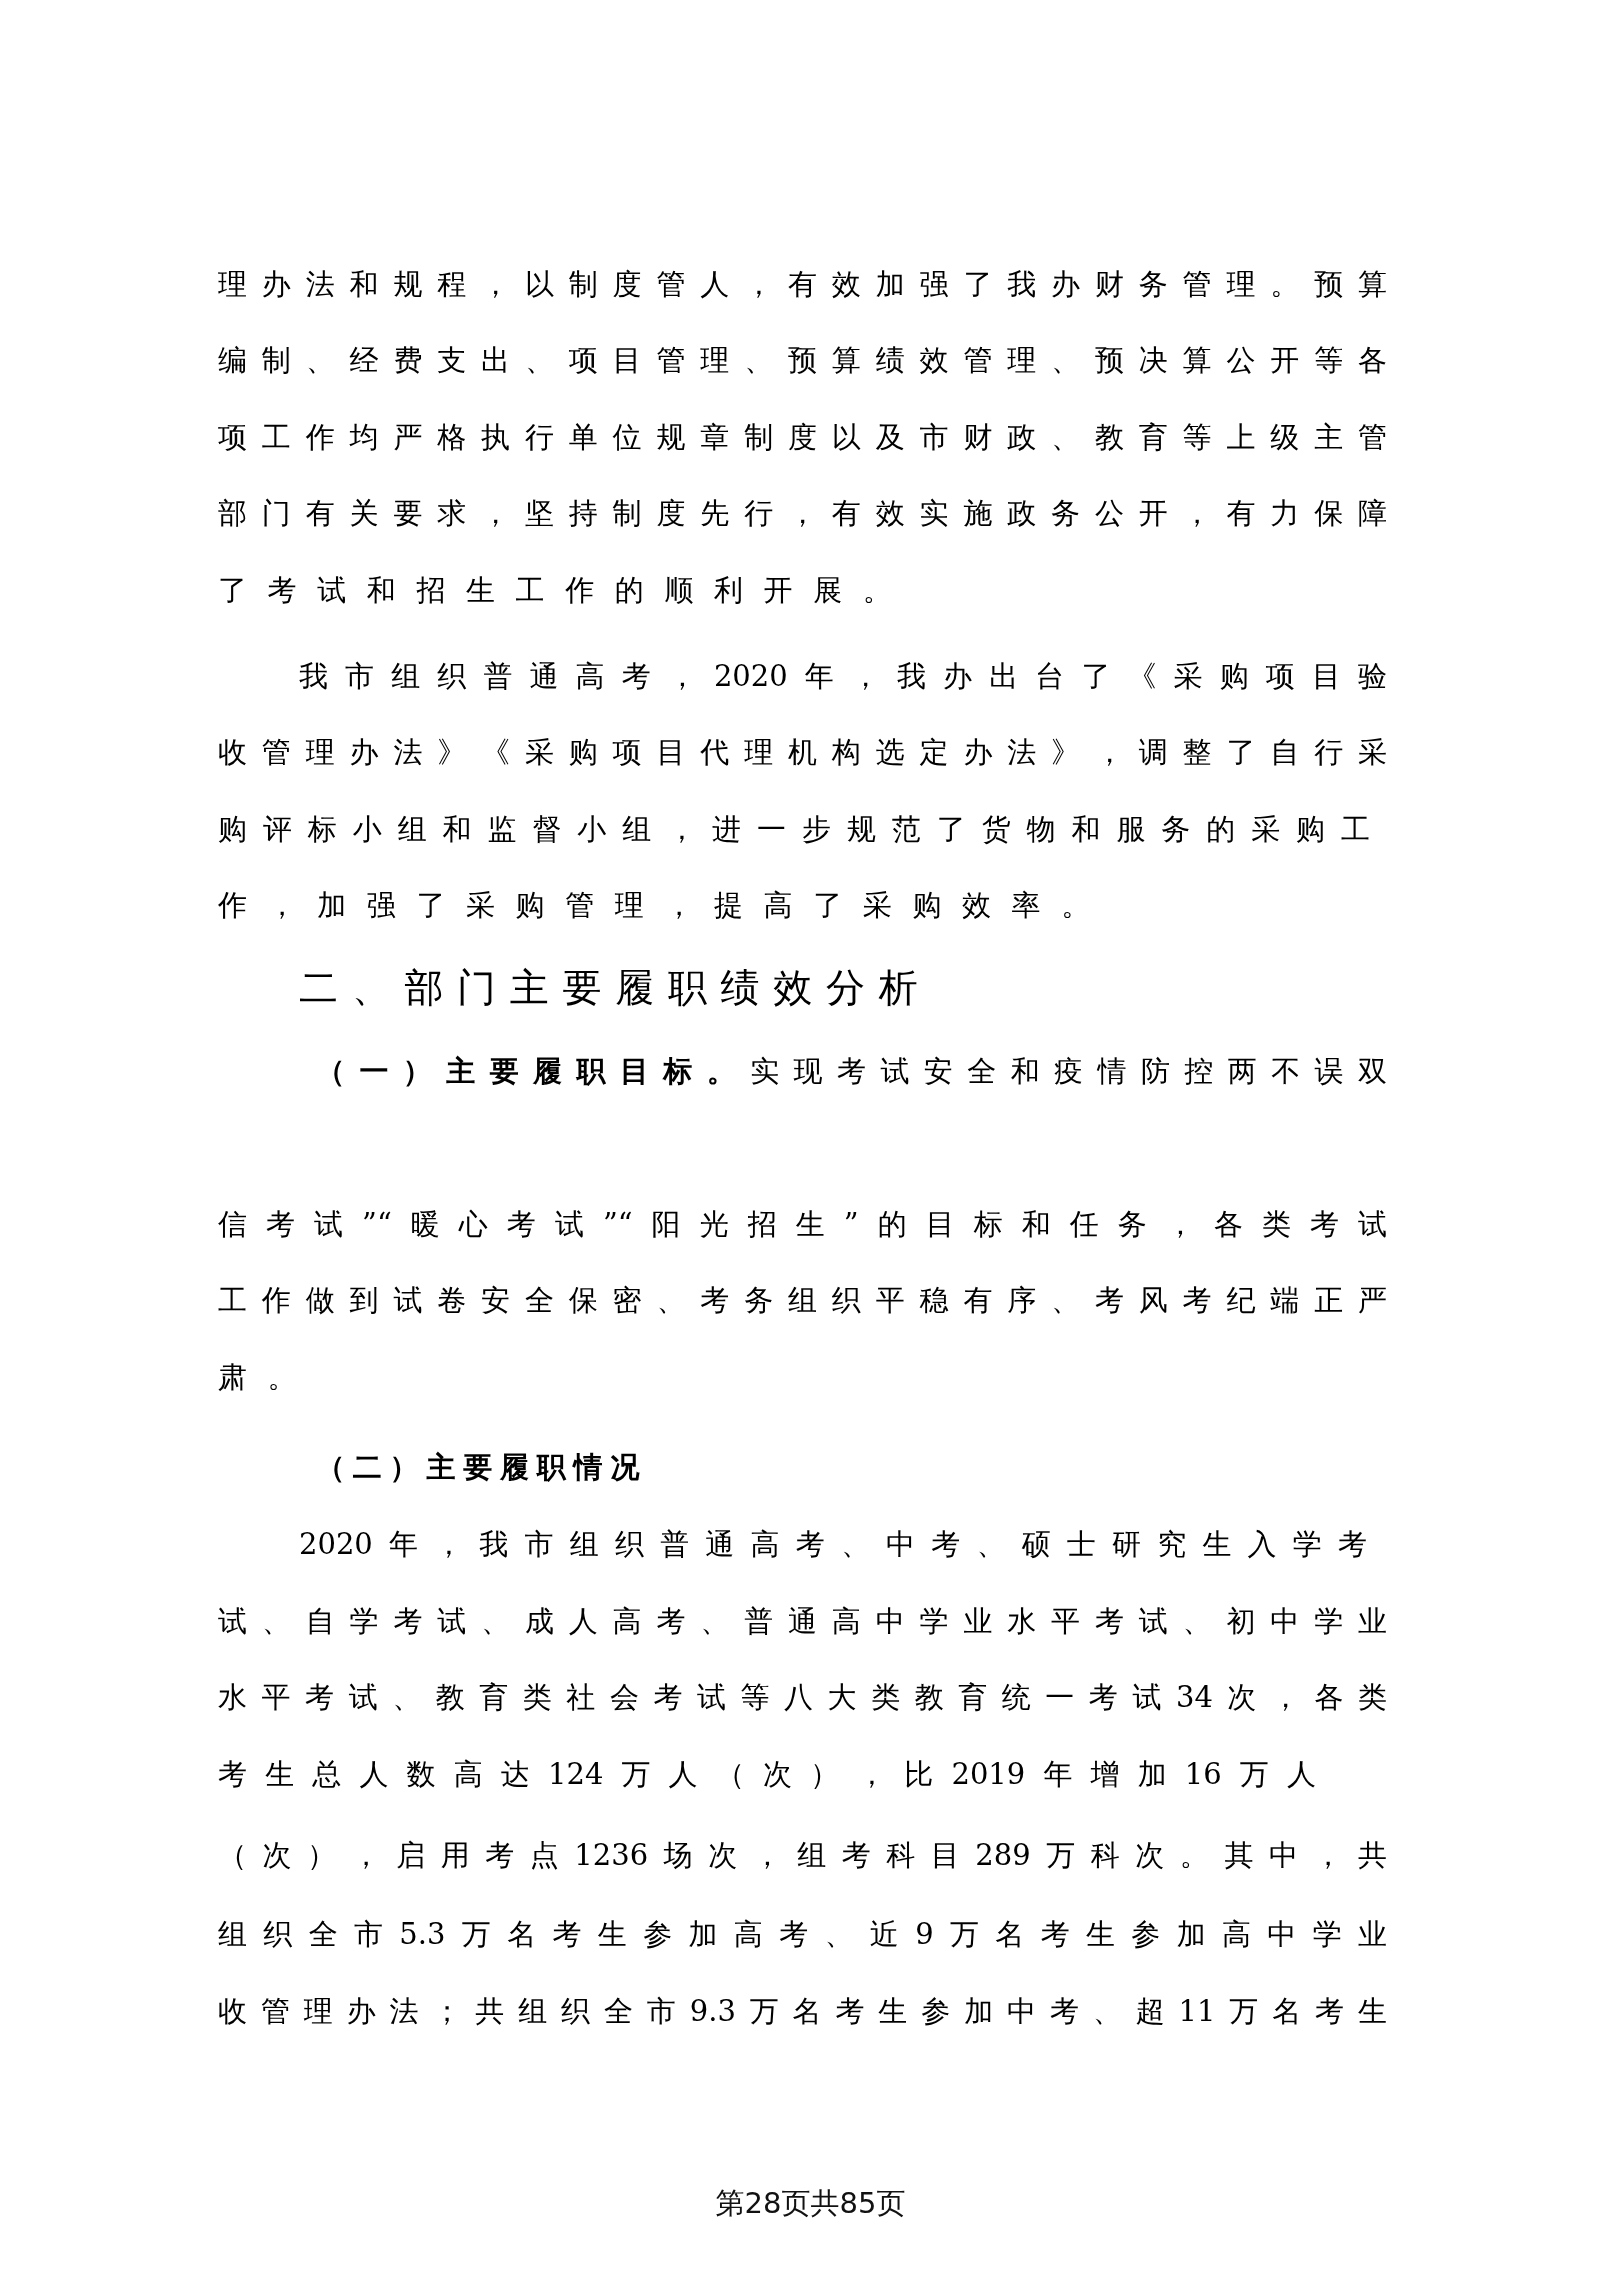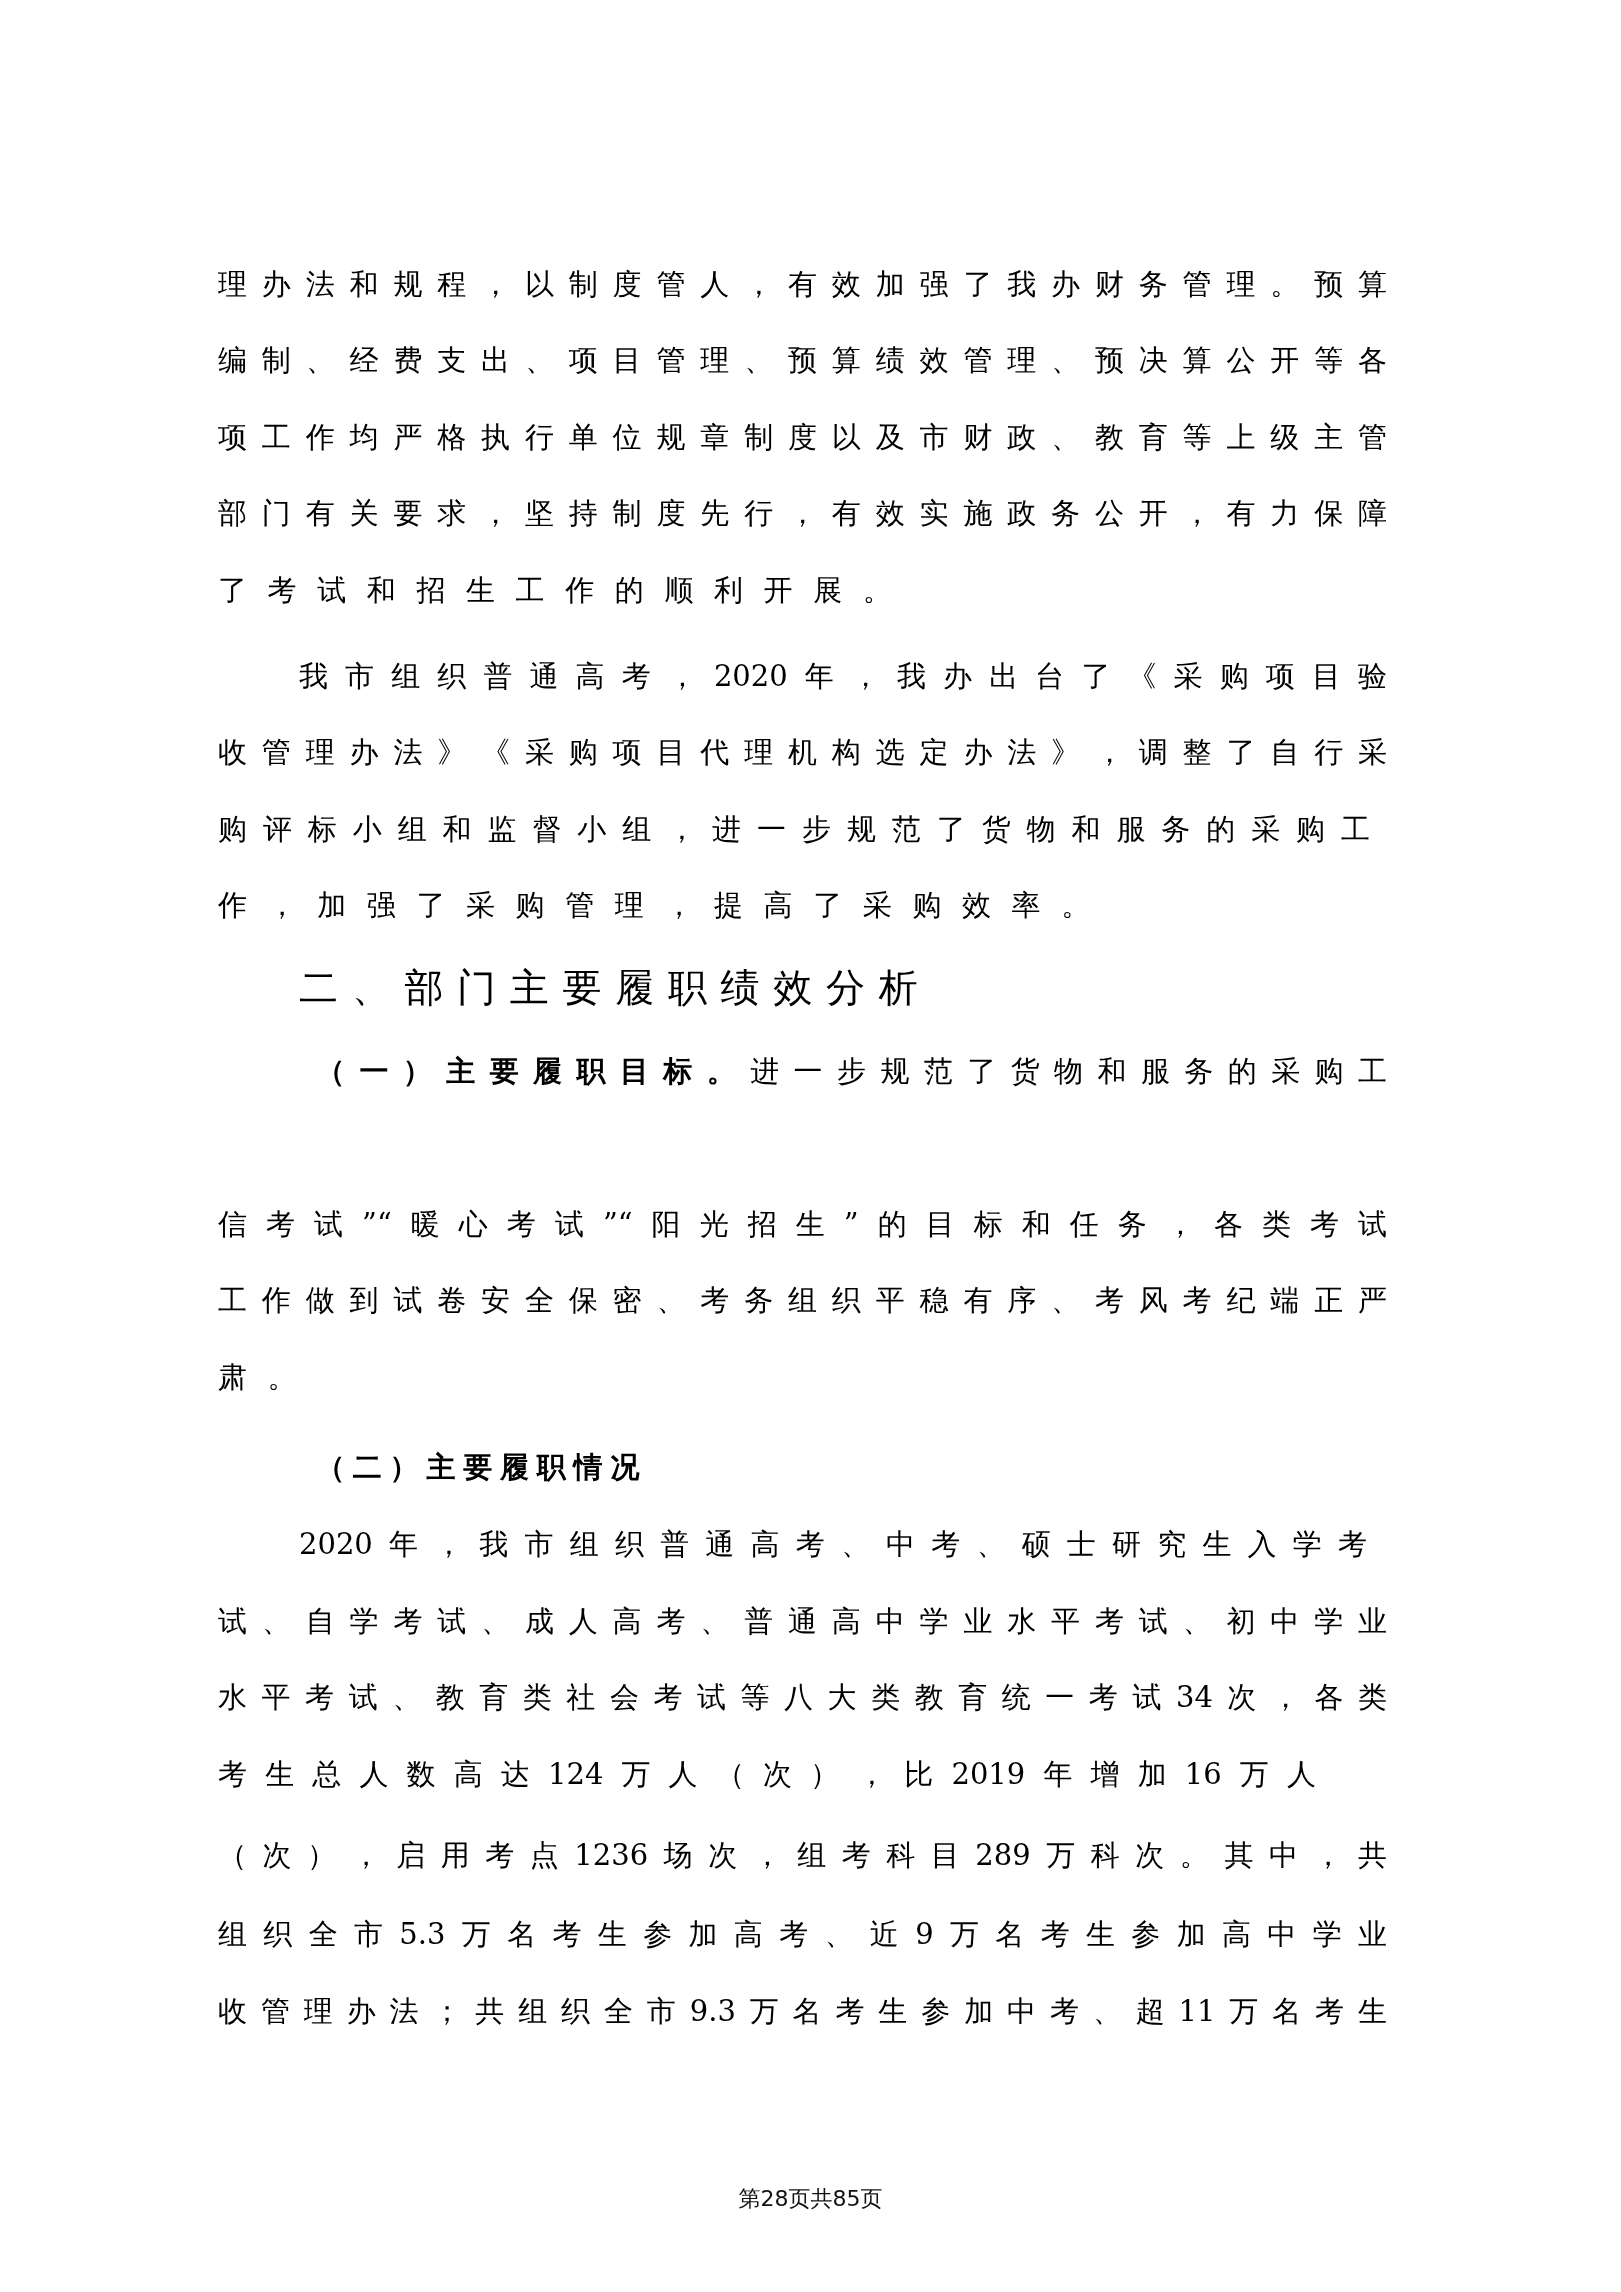--- a/index.html
+++ b/index.html
@@ -6,42 +6,42 @@
   body { width: 1621px; height: 2293px; position: relative; overflow: hidden;
          font-family: "DejaVu Serif", "Liberation Serif", serif; color: #000; }
   .page { position: absolute; left: 0; top: 0; width: 1621px; height: 2293px; background: #fff; }
   .line { position: absolute; left: 218px; width: 1169px; height: 59px; line-height: 59px;
           font-size: 29px; white-space: nowrap; letter-spacing: 20.6px; }
   .line.full { text-align: justify; text-align-last: justify; letter-spacing: 0; }
   .line.indent { left: 299px; width: 1088px; }
   .heading { font-family: Liberation Mono, monospace; font-size: 39px; letter-spacing: 13.7px; }
   .bold { font-weight: bold; font-family: "DejaVu Sans", "Liberation Sans", sans-serif; }
   .footer { position: absolute; left: 0; width: 1621px; top: 2184px; text-align: center;
-            font-family: "DejaVu Sans", "Liberation Sans", sans-serif; font-size: 22px; color: #111; }
+            font-family: "DejaVu Sans", "Liberation Sans", sans-serif; font-size: 29px; color: #111; }
 </style>
 </head>
 <body>
 
 <div class="page">
 
   <div class="line full" style="top:255px">理办法和规程，以制度管人，有效加强了我办财务管理。预算</div>
   <div class="line full" style="top:331px">编制、经费支出、项目管理、预算绩效管理、预决算公开等各</div>
   <div class="line full" style="top:408px">项工作均严格执行单位规章制度以及市财政、教育等上级主管</div>
   <div class="line full" style="top:484px">部门有关要求，坚持制度先行，有效实施政务公开，有力保障</div>
   <div class="line" style="top:561px">了考试和招生工作的顺利开展。</div>
 
   <div class="line full indent" style="top:647px">我市组织普通高考，2020年，我办出台了《采购项目验</div>
   <div class="line full" style="top:723px">收管理办法》《采购项目代理机构选定办法》，调整了自行采</div>
   <div class="line full" style="top:800px; width:1152px">购评标小组和监督小组，进一步规范了货物和服务的采购工</div>
   <div class="line" style="top:876px">作，加强了采购管理，提高了采购效率。</div>
 
   <div class="line indent heading" style="top:962px">二、部门主要履职绩效分析</div>
 
   <div class="line full indent" style="top:1042px; left:316px; width:1071px">
-    <span class="bold">（一）主要履职目标。</span><span>进一步规范了货物和服务的采购工</span>
+    <span class="bold">（一）主要履职目标。</span><span>实现考试安全和疫情防控两不误双</span>
   </div>
   <div class="line full" style="top:1195px">信考试”“暖心考试”“阳光招生”的目标和任务，各类考试</div>
   <div class="line full" style="top:1271px">工作做到试卷安全保密、考务组织平稳有序、考风考纪端正严</div>
   <div class="line" style="top:1348px">肃。</div>
 
   <div class="line bold" style="top:1438px; left:316px; letter-spacing:7.8px">（二）主要履职情况</div>
 
   <div class="line full indent" style="top:1515px; width:1068px">2020年，我市组织普通高考、中考、硕士研究生入学考</div>
   <div class="line full" style="top:1592px">试、自学考试、成人高考、普通高中学业水平考试、初中学业</div>
   <div class="line full" style="top:1668px">水平考试、教育类社会考试等八大类教育统一考试34次，各类</div>

